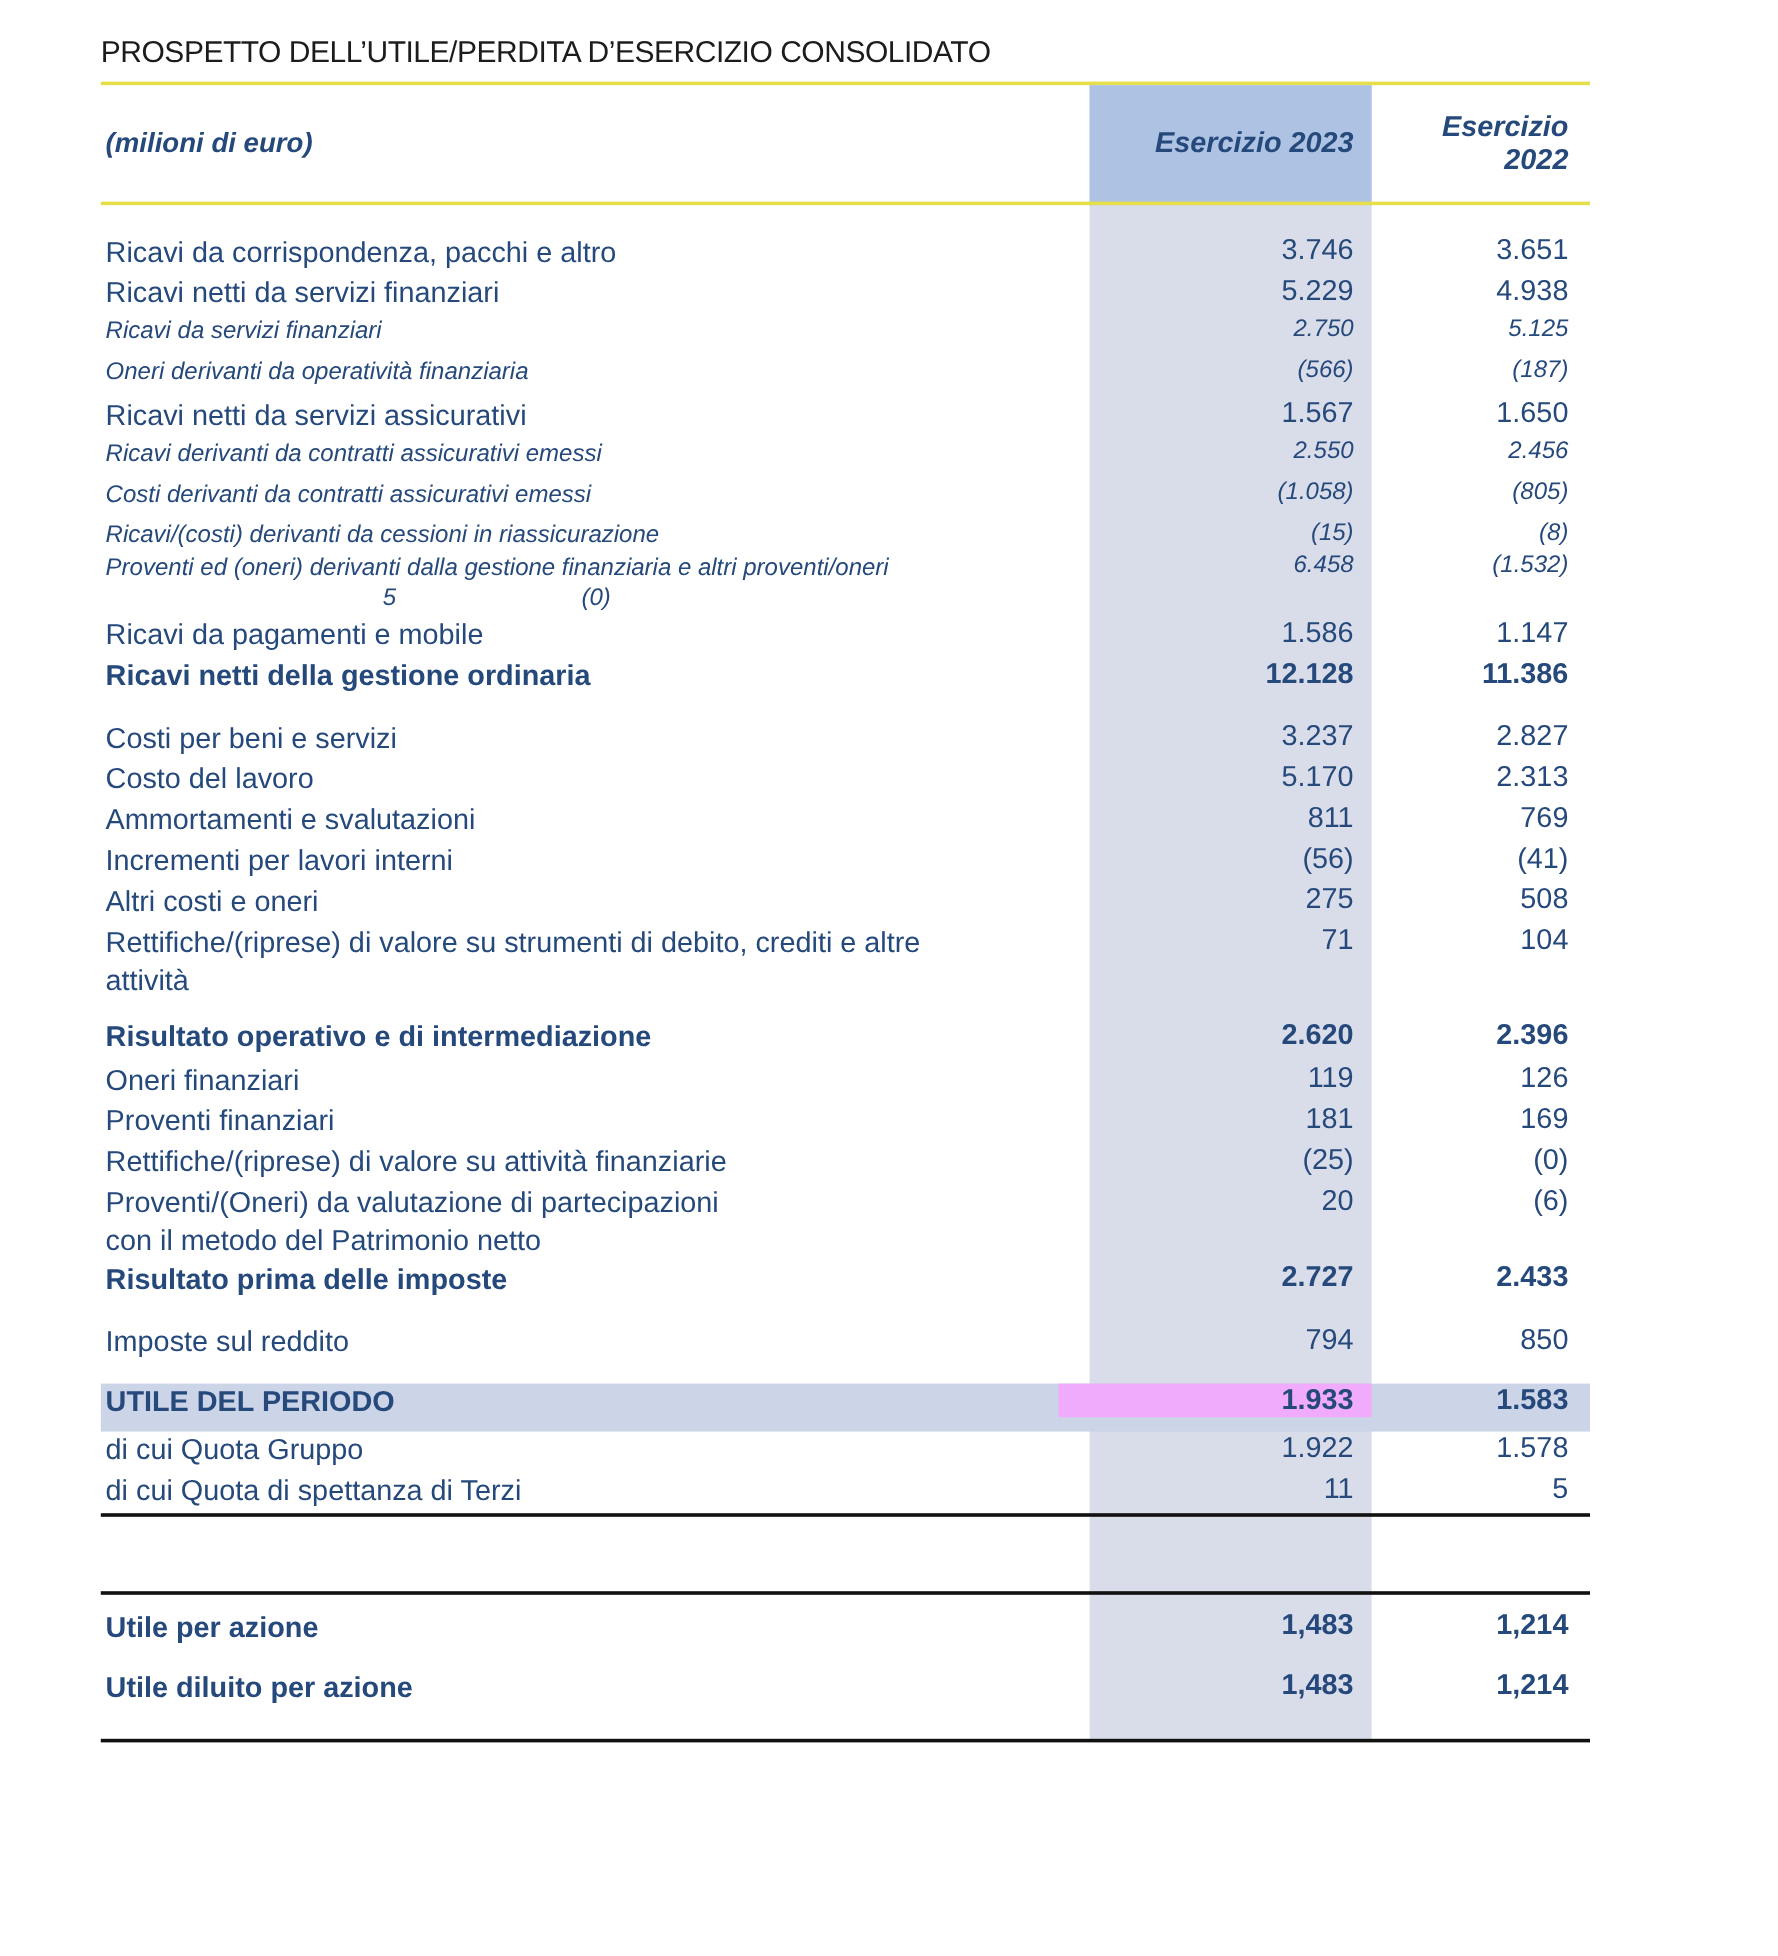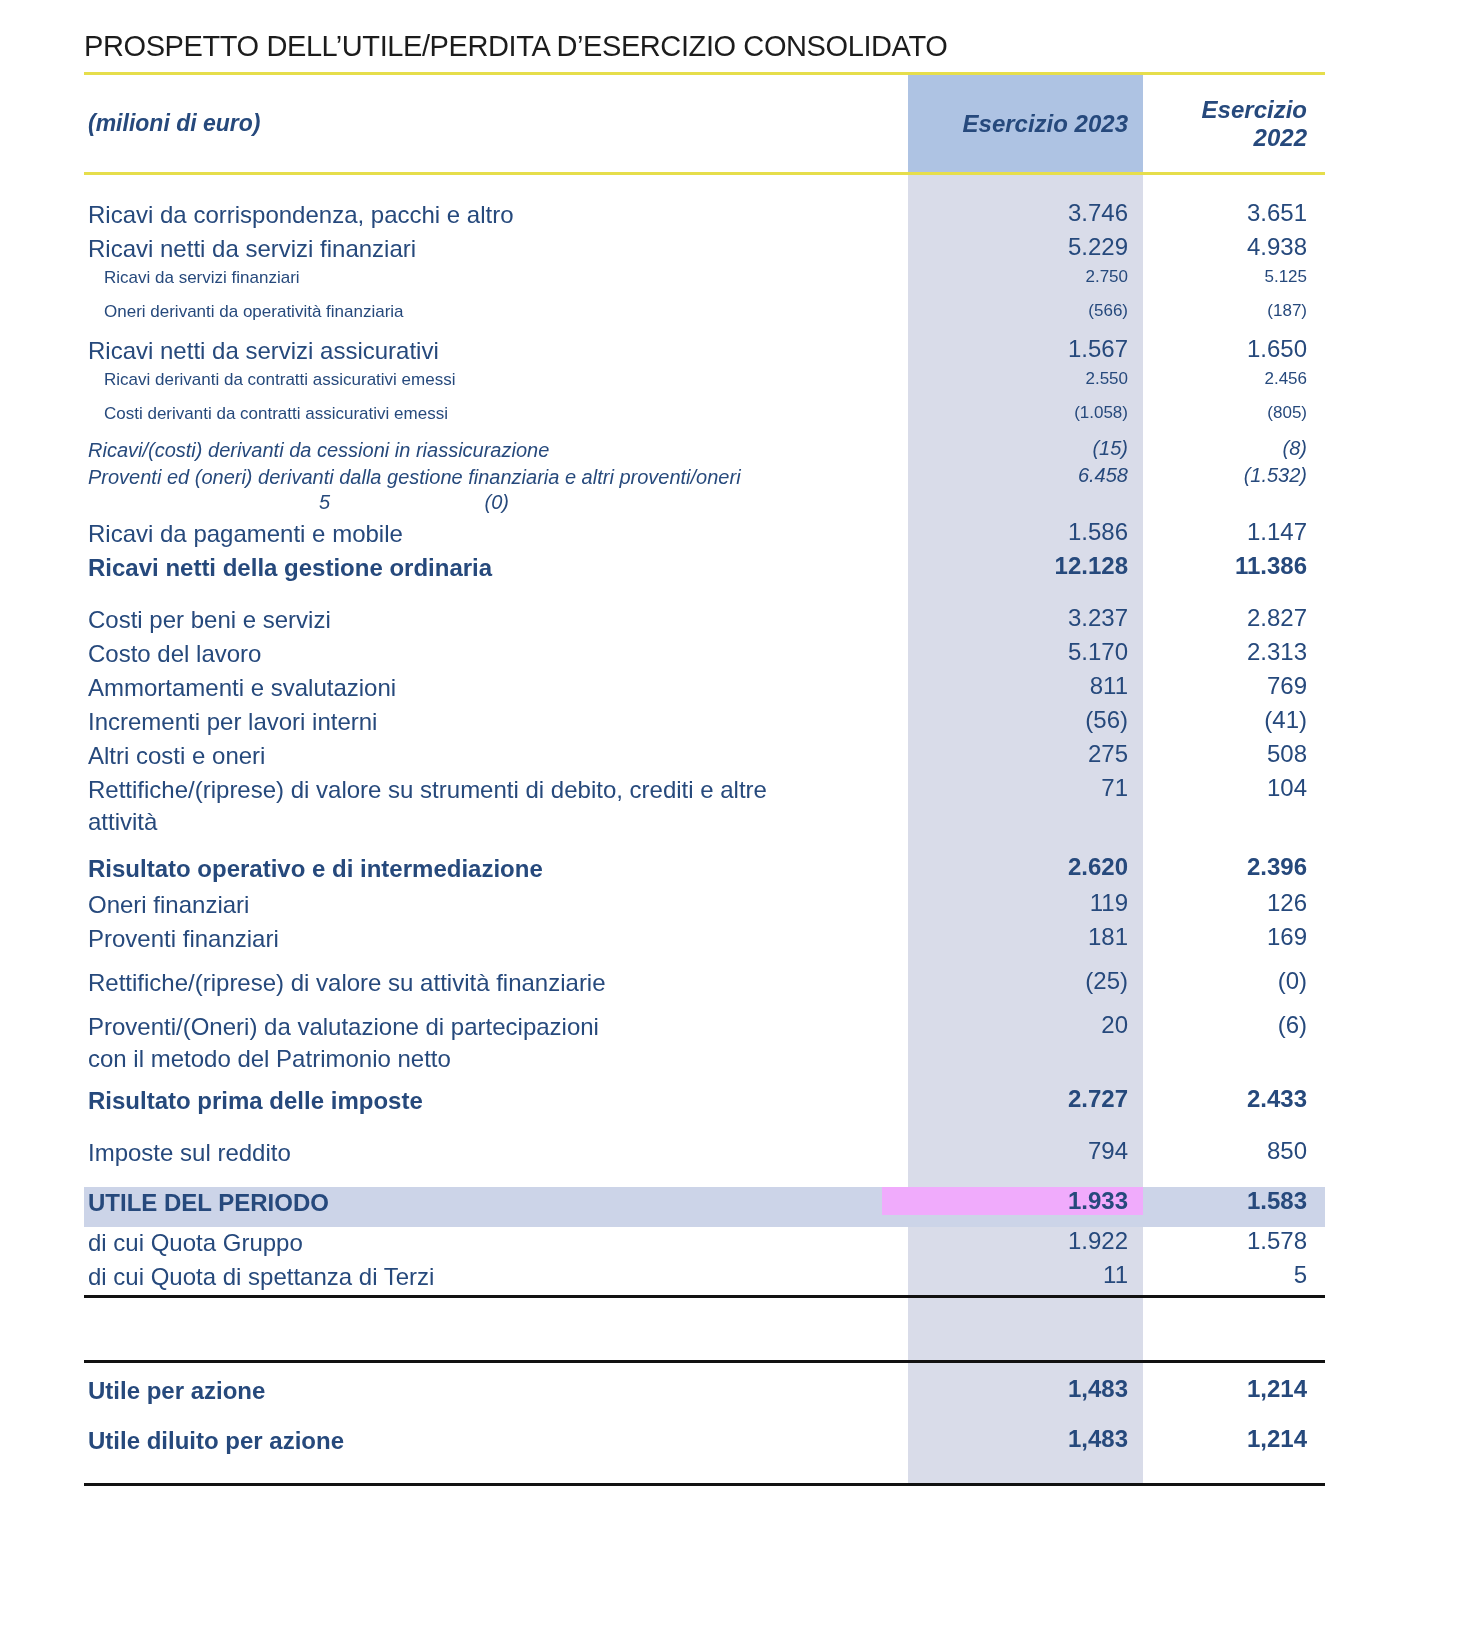--- a/index.html
+++ b/index.html
@@ -8,21 +8,21 @@
     width: 1482px; height: 1630px;
     font-family: "Liberation Sans", sans-serif;
     overflow: hidden;
     position: relative;
   }
   .sheet { padding: 30px 157px 0 84px; }
 
   
   .title-block { padding-bottom: 9px; border-bottom: 3px solid #e6de4b; }
   .title {
-    font-size: 29px; font-weight: 400; color: #1c1c1c;
+    font-size: 25px; font-weight: 400; color: #1c1c1c;
     letter-spacing: -0.4px; white-space: nowrap;
   }
 
   
   .table-wrap { position: relative; }
   .col-strip {
     position: absolute; top: 0; bottom: 3px; left: 824px; width: 235px;
     background: #d9dce9; z-index: 0;
   }
   .col-strip-head {
@@ -49,27 +49,27 @@
     display: flex; align-items: flex-start;
     color: #26497c; font-size: 24px; min-height: 34px;
   }
   .row .lbl {
     flex: 1; display: flex; align-items: center;
     padding-left: 4px; white-space: pre-line; line-height: 1.32;
   }
   .row .v {
     display: flex; align-items: center; justify-content: flex-end;
   }
-  .row.italic { font-size: 17px; min-height: 34px; margin-left: 16px; }
+  .row.italic { font-style: italic; font-size: 20px; min-height: 34px; }
   .row.italic-tight { font-style: italic; font-size: 20px; min-height: 27px; }
   .row.bold { font-weight: bold; min-height: 36px; }
   .row.total { font-weight: bold; min-height: 40px; background: #ccd4e8; }
   .row.total .v23 { background: #f0abfc; }
   .row.eps { font-weight: bold; min-height: 50px; }
-  .gap-sm { margin-top: 10px; }
+  .gap-sm { }
   .gap-md { margin-top: 16px; }
 
   .black-line { position: relative; z-index: 2; height: 3px; background: #111111; }
   .between-lines { position: relative; z-index: 1; height: 62px; }
   .eps-section { position: relative; z-index: 1; padding: 12px 0 8px 0; }
 </style>
 </head>
 <body>
 
 <div class="sheet">

